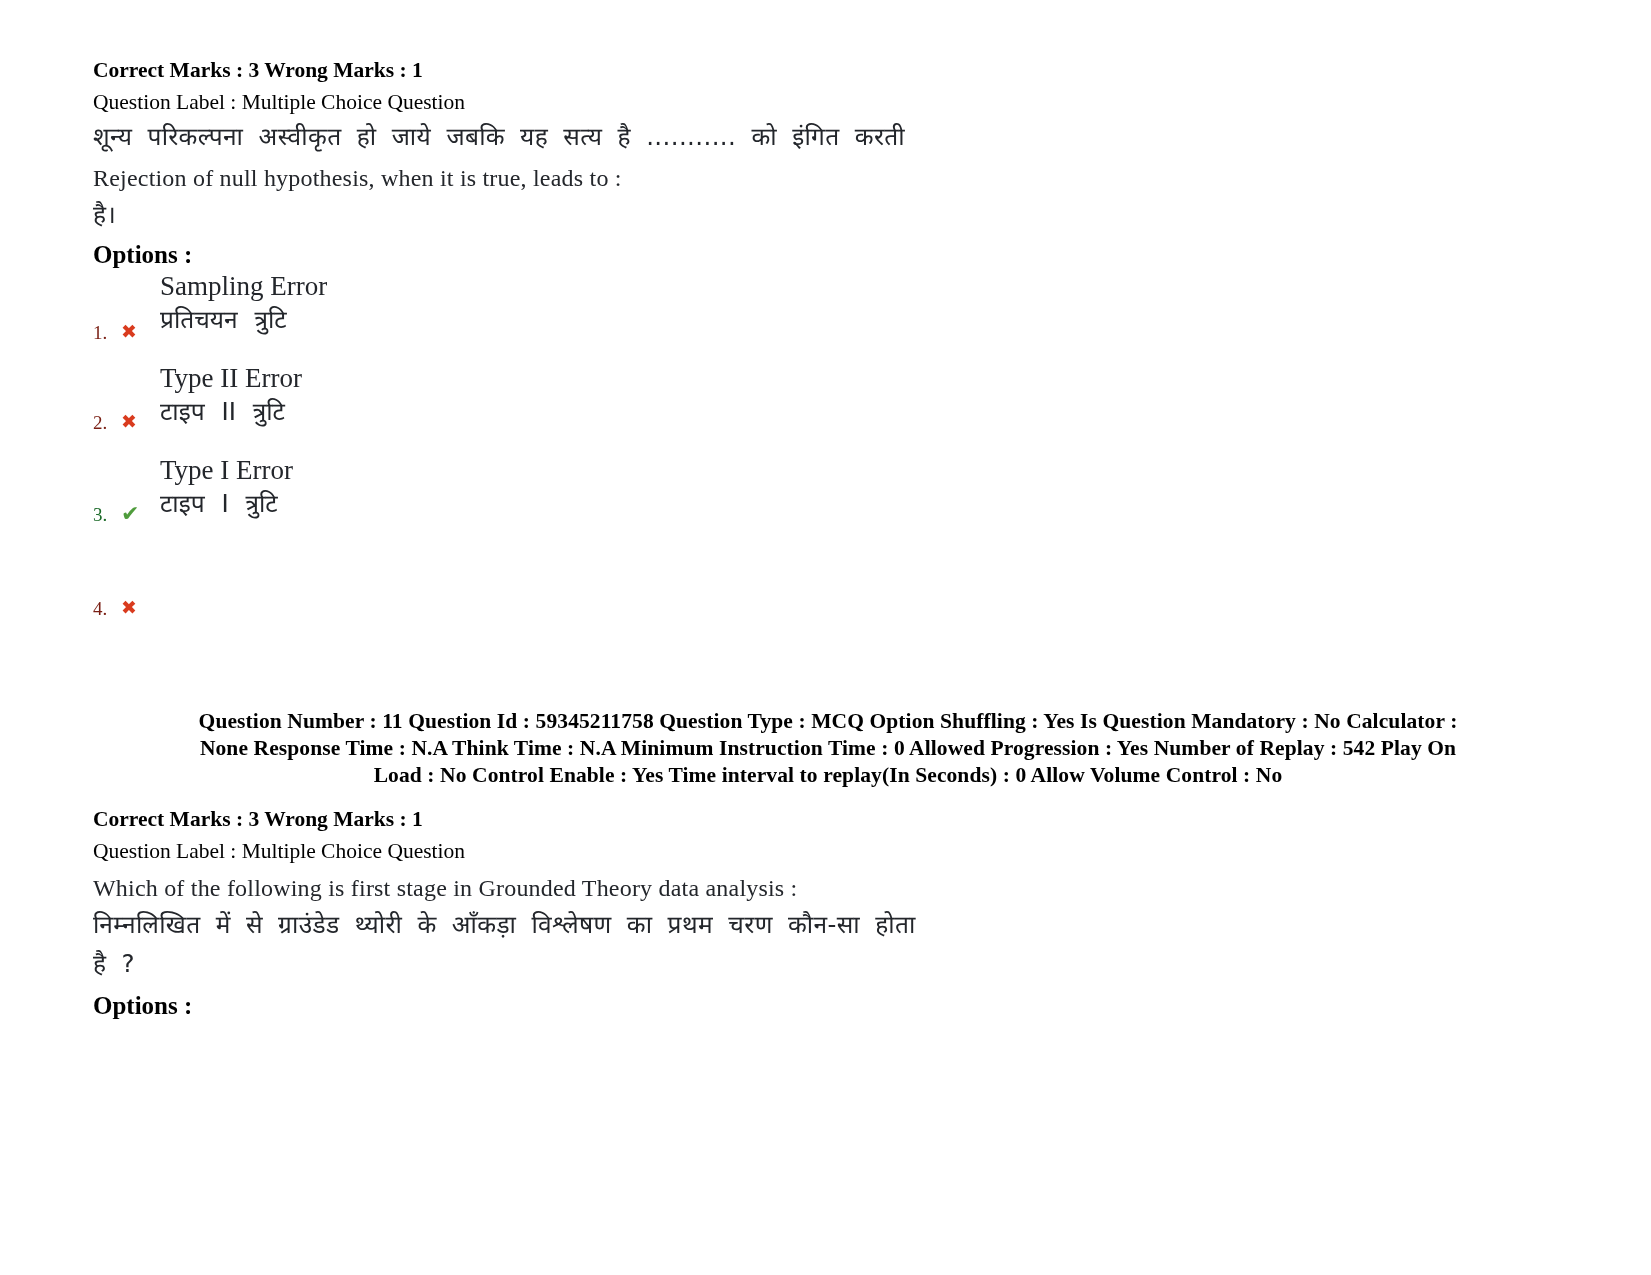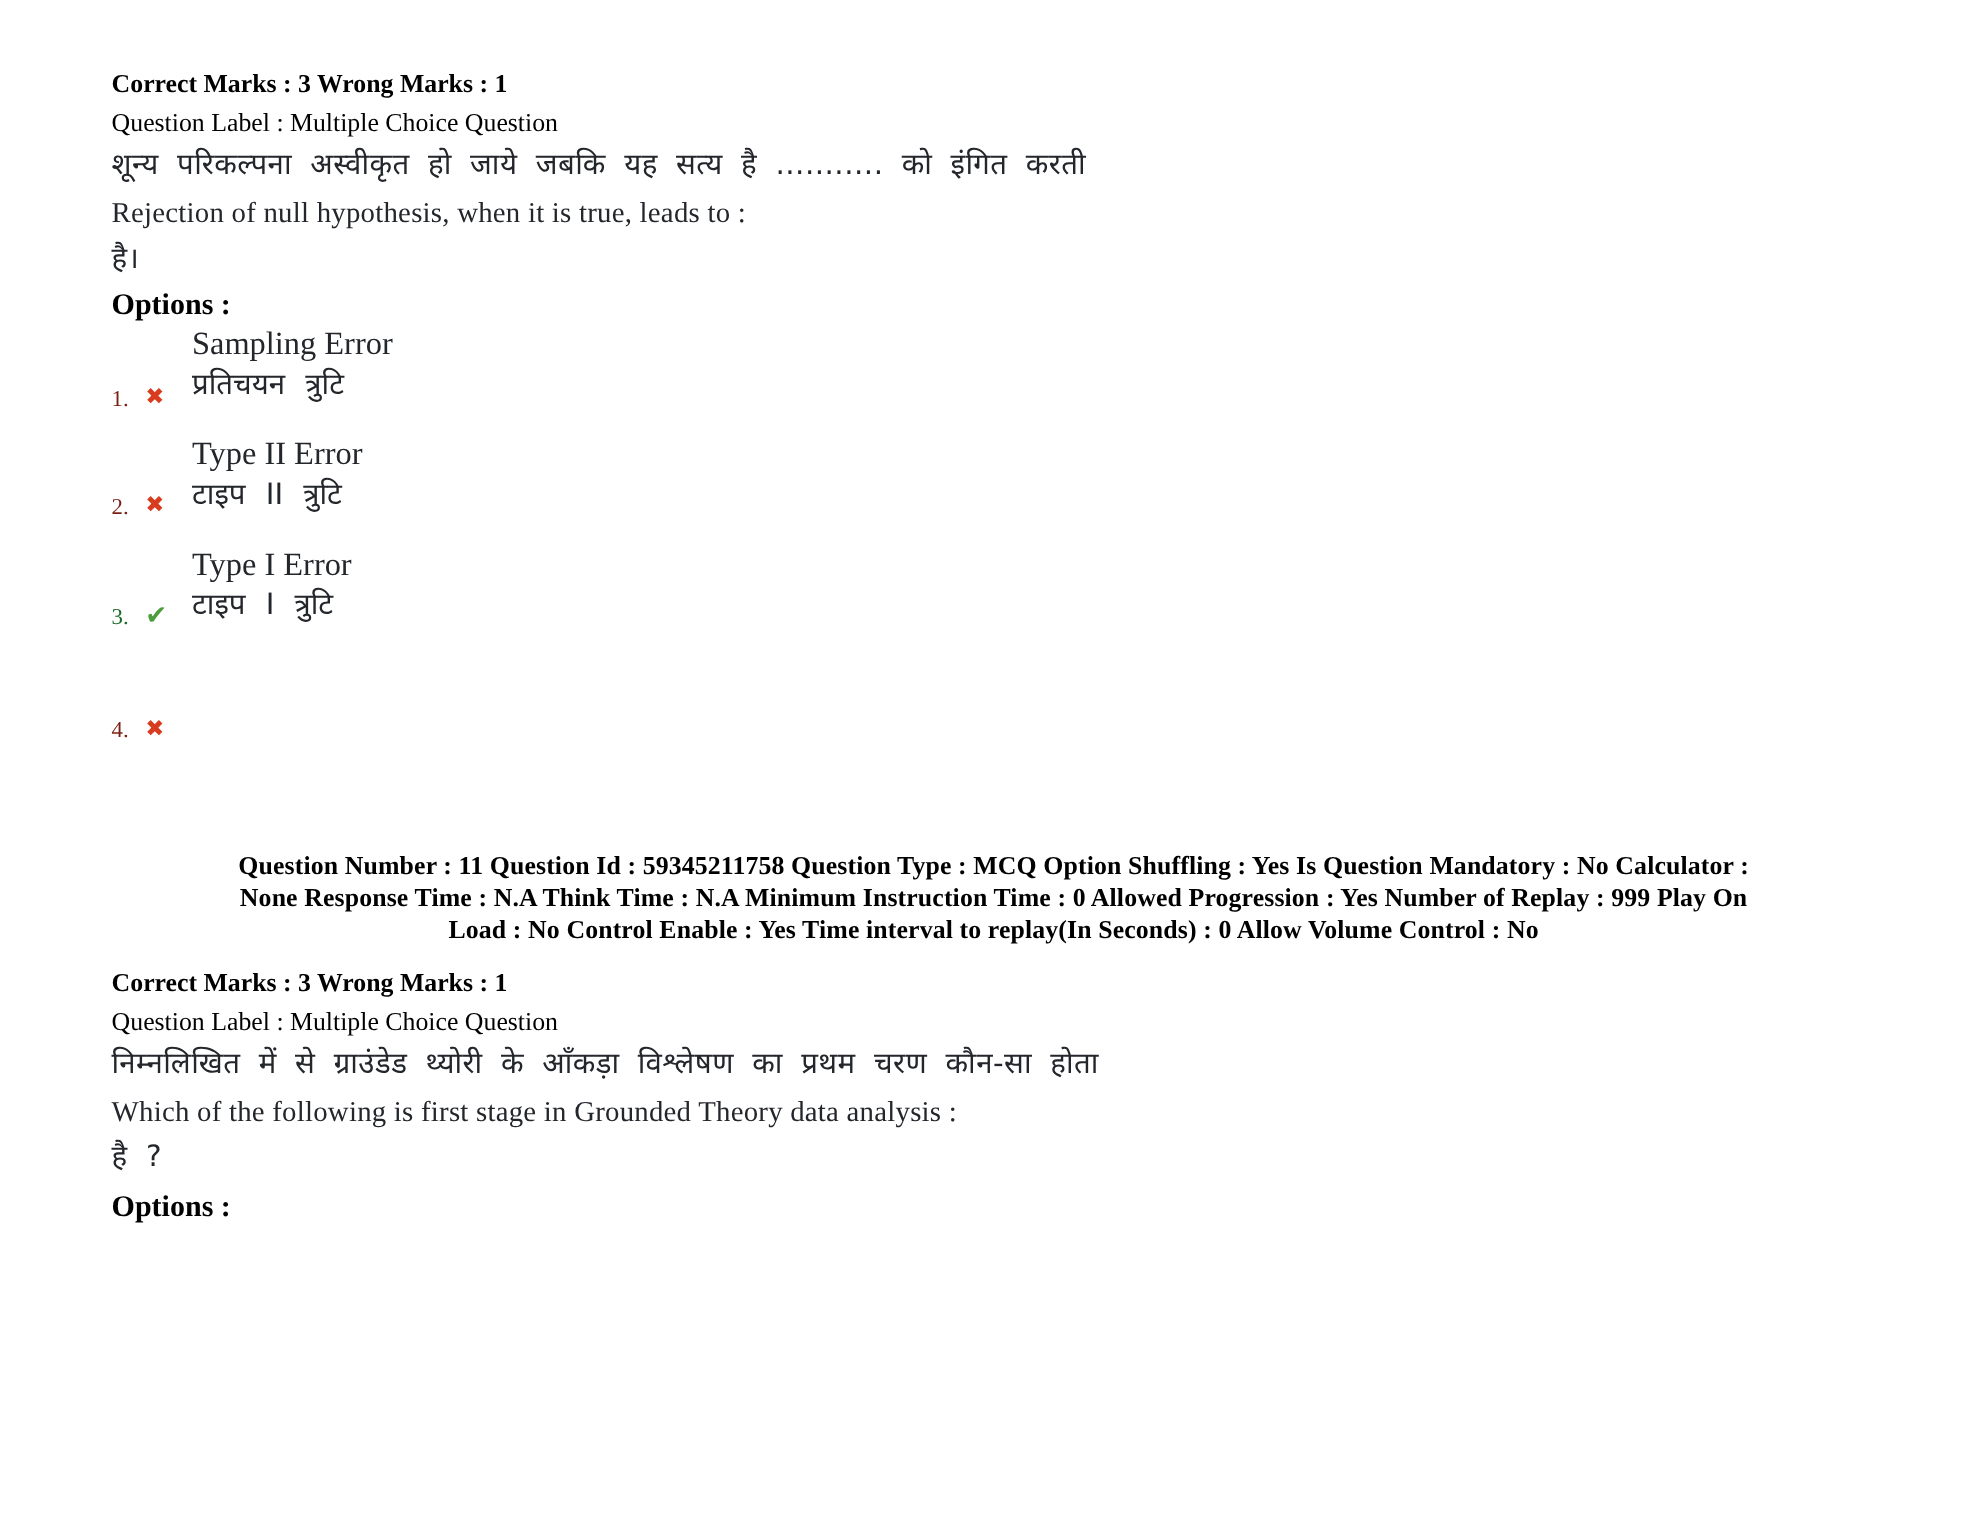--- a/index.html
+++ b/index.html
@@ -179,30 +179,30 @@
         </li>
 
       </ul>
     </div>
 
     <div class="block-gap"></div>
 
     <div>
 
       <div class="meta-bold">Question Number : 11 Question Id : 59345211758 Question Type : MCQ Option Shuffling : Yes Is Question Mandatory : No Calculator :</div>
-      <div class="meta-bold">None Response Time : N.A Think Time : N.A Minimum Instruction Time : 0 Allowed Progression : Yes Number of Replay : 999 Play On</div>
+      <div class="meta-bold">None Response Time : N.A Think Time : N.A Minimum Instruction Time : 0 Allowed Progression : Yes Number of Replay : 542 Play On</div>
       <div class="meta-bold">Load : No Control Enable : Yes Time interval to replay(In Seconds) : 0 Allow Volume Control : No</div>
 
       <div class="marks-line" style="margin-top:16px;">Correct Marks : 3 Wrong Marks : 1</div>
 
       <div class="qlabel-line">Question Label : Multiple Choice Question</div>
 
+      <div class="scan q-en" style="margin-top:6px;">Which of the following is first stage in Grounded Theory data analysis :</div>
+
       <div class="scan q-hi">निम्नलिखित में से ग्राउंडेड थ्योरी के आँकड़ा विश्लेषण का प्रथम चरण कौन-सा होता</div>
-
-      <div class="scan q-en" style="margin-top:6px;">Which of the following is first stage in Grounded Theory data analysis :</div>
 
       <div class="scan q-hi">है ?</div>
 
       <div class="options-label" style="margin-top:8px;">Options :</div>
 
     </div>
 
   </div>
 </div>
 

